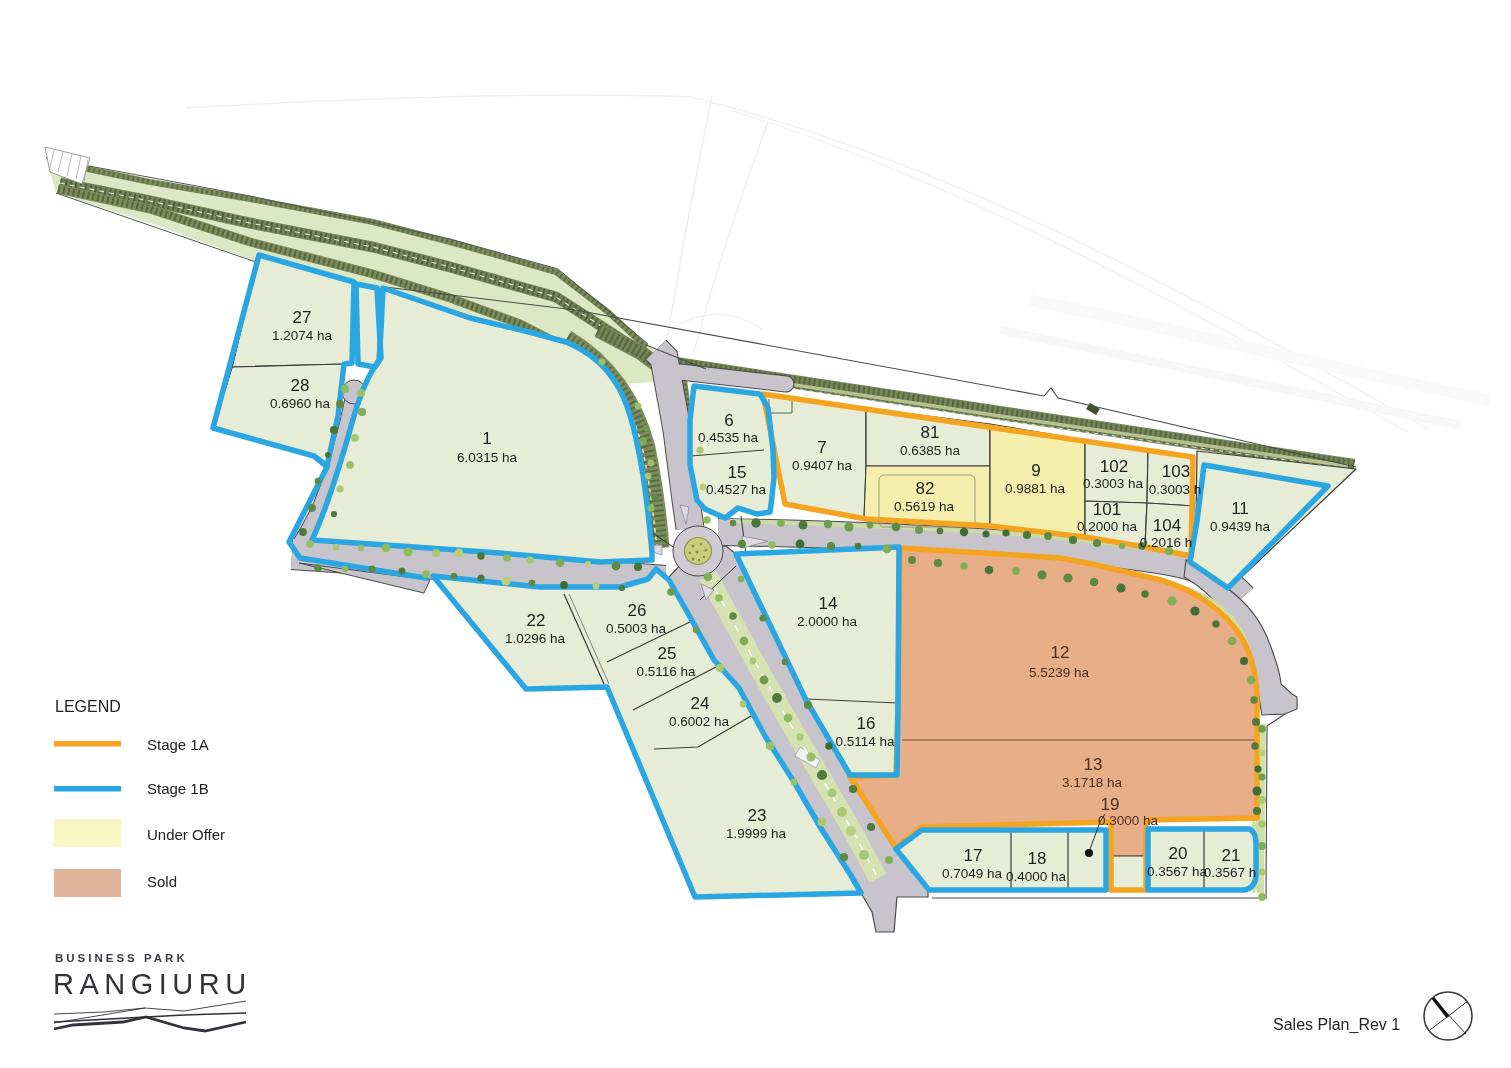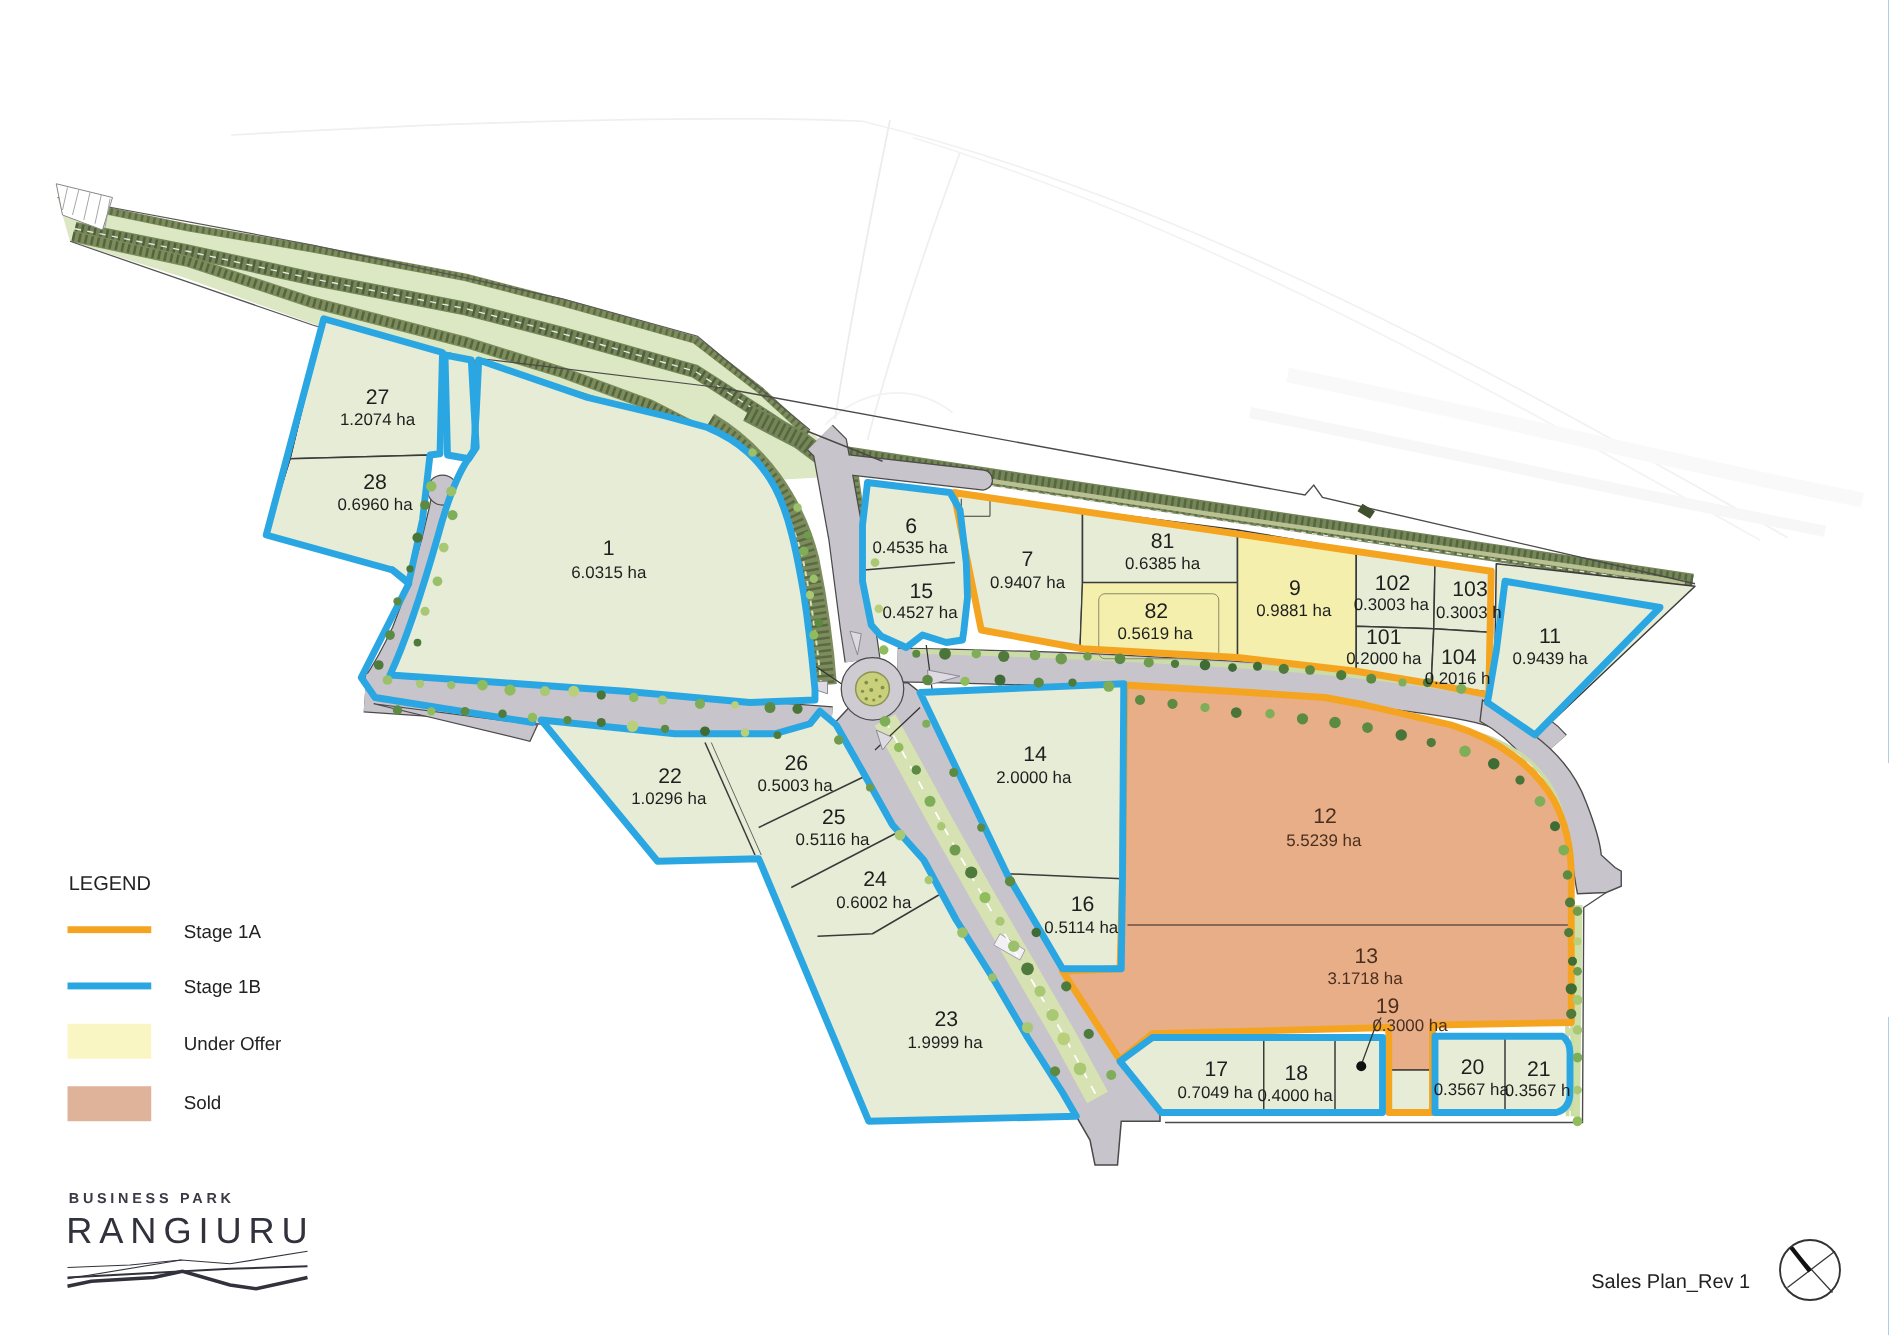--- a/index.html
+++ b/index.html
@@ -1,16 +1,16 @@
 <!DOCTYPE html>
 <html><head>
 <meta charset="utf-8">
 <style>
   html,body{margin:0;padding:0;background:#ffffff;}
-  .page{width:1511px;height:1068px;position:relative;overflow:hidden;background:#0369a1;
+  .page{width:1511px;height:1068px;position:relative;overflow:hidden;background:#f97316;
         font-family:"Liberation Sans",sans-serif;}
   svg{display:block;}
   text{font-family:"Liberation Sans",sans-serif;}
 </style>
 </head>
 <body>
 <div class="page">
 <svg width="1511" height="1068" viewBox="0 0 1511 1068" xmlns="http://www.w3.org/2000/svg">
 
 <rect x="0" y="0" width="1511" height="1068" fill="#ffffff"></rect>

